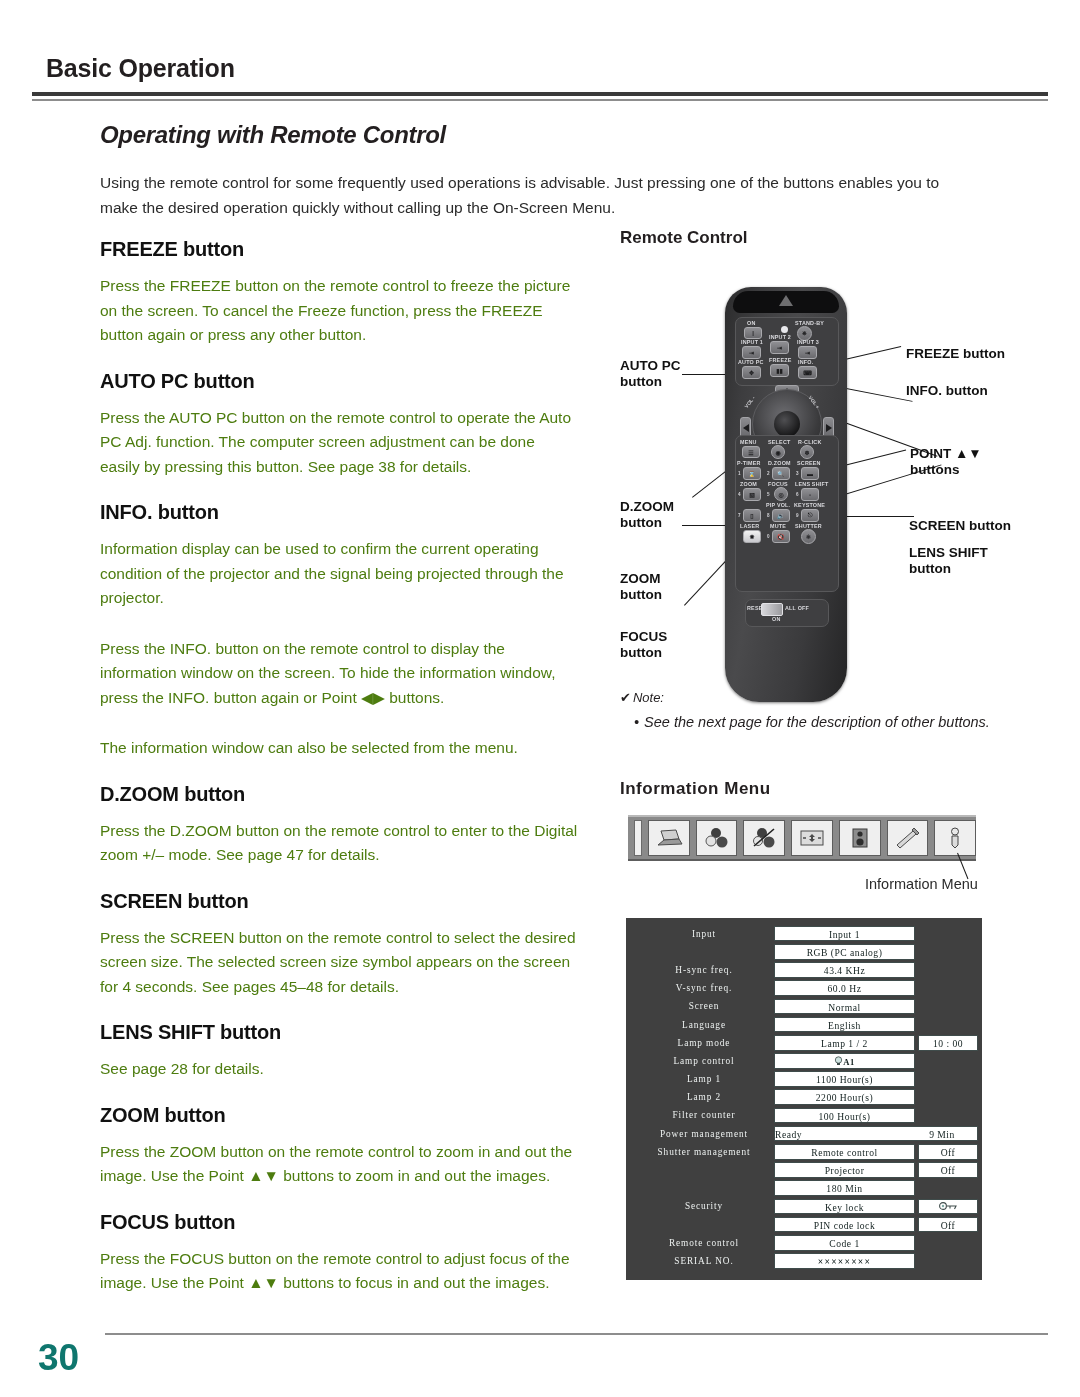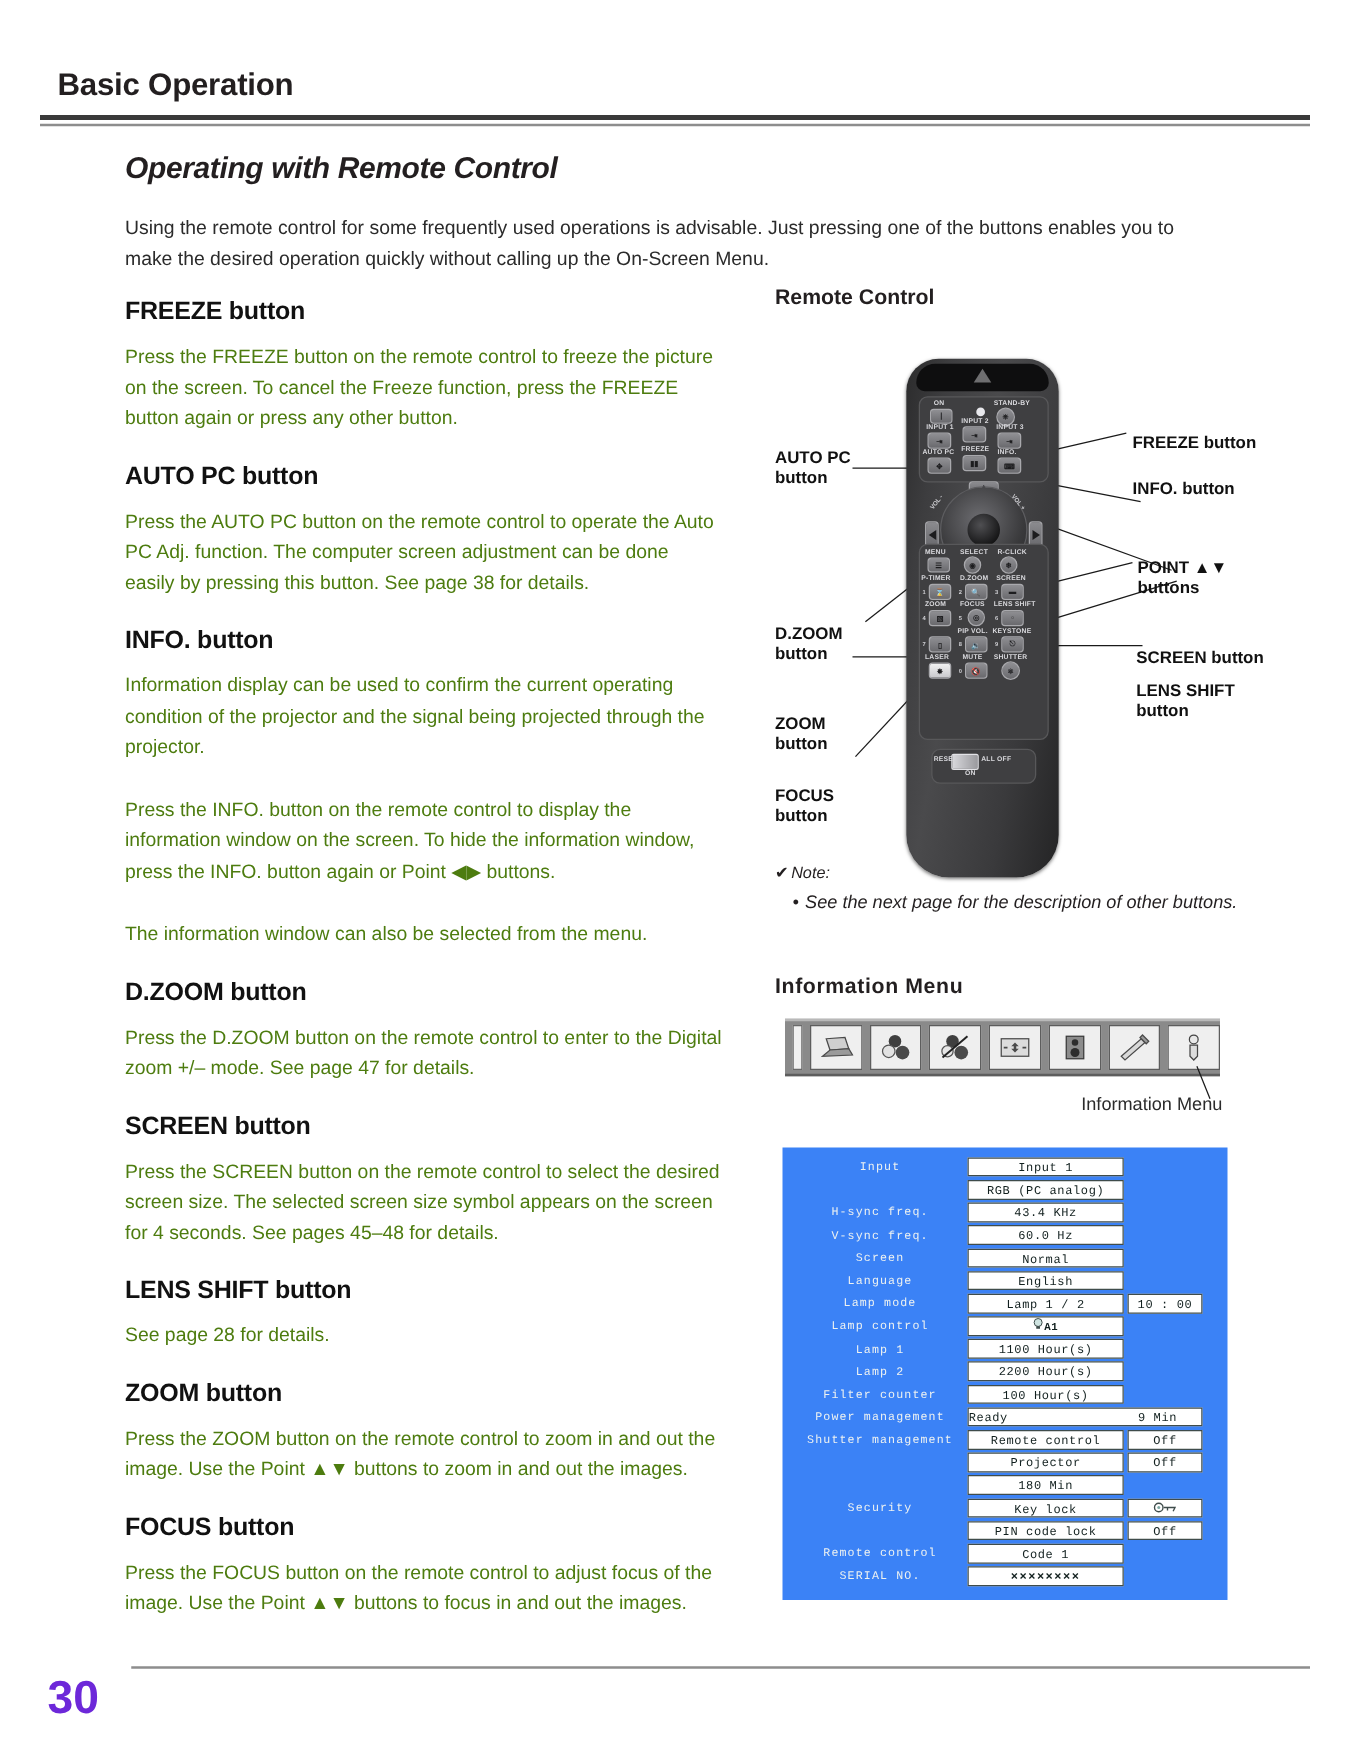--- a/index.html
+++ b/index.html
@@ -134,22 +134,22 @@
   .icell{
     width:40px;height:34px;background:#efefef;border:1px solid #5d5d5d;
     display:flex;align-items:center;justify-content:center;
   }
   .imlabel{position:absolute;left:245px;top:648px;font-size:14.5px;color:#2b2b2b;}
   .imlead{position:absolute;left:337px;top:625px;width:1.3px;height:28px;background:#1a1a1a;transform:rotate(-22deg);transform-origin:top;}
 
   
   .infotbl{
     position:absolute;left:626px;top:918px;width:356px;
-    background:#3b82f6;padding:7px 20px 9px 8px;box-sizing:border-box;
-    font-family:Liberation Mono, monospace;
+    background:#404040;padding:7px 4px 9px 8px;box-sizing:border-box;
+    font-family:Liberation Serif, serif;
   }
   .row{display:flex;align-items:center;height:17.2px;margin-bottom:1px;}
   .rl{
     width:140px;text-align:center;color:#eef2f1;font-size:9.3px;
     letter-spacing:.9px;white-space:nowrap;overflow:hidden;
   }
   .rv{
     flex:1;background:#ffffff;border:1px solid #3f4c4b;
     color:#12201f;font-size:9.6px;text-align:center;letter-spacing:.5px;
     height:15.6px;line-height:15.6px;box-sizing:border-box;
@@ -168,21 +168,21 @@
   .bulbicon{display:inline-block;vertical-align:middle;}
 
   .footnote{
     position:absolute;left:628px;top:1276px;width:400px;
     font-size:12.3px;line-height:18px;color:#2b2b2b;
   }
   .footnote .ind{padding-left:12px;display:block;}
 
   
   .foot-rule{position:absolute;left:105px;top:1333px;width:943px;height:2px;background:#8d8d8d;}
-  .pagenum{position:absolute;left:38px;top:1337px;font-size:37px;font-weight:bold;color:#6d28d9;}
+  .pagenum{position:absolute;left:38px;top:1337px;font-size:37px;font-weight:bold;color:#0f766e;}
 </style>
 </head>
 <body>
 
 <div class="page">
 
   <div class="chapter">Basic Operation</div>
   <div class="rule-thick"></div>
   <div class="rule-thin"></div>
 

